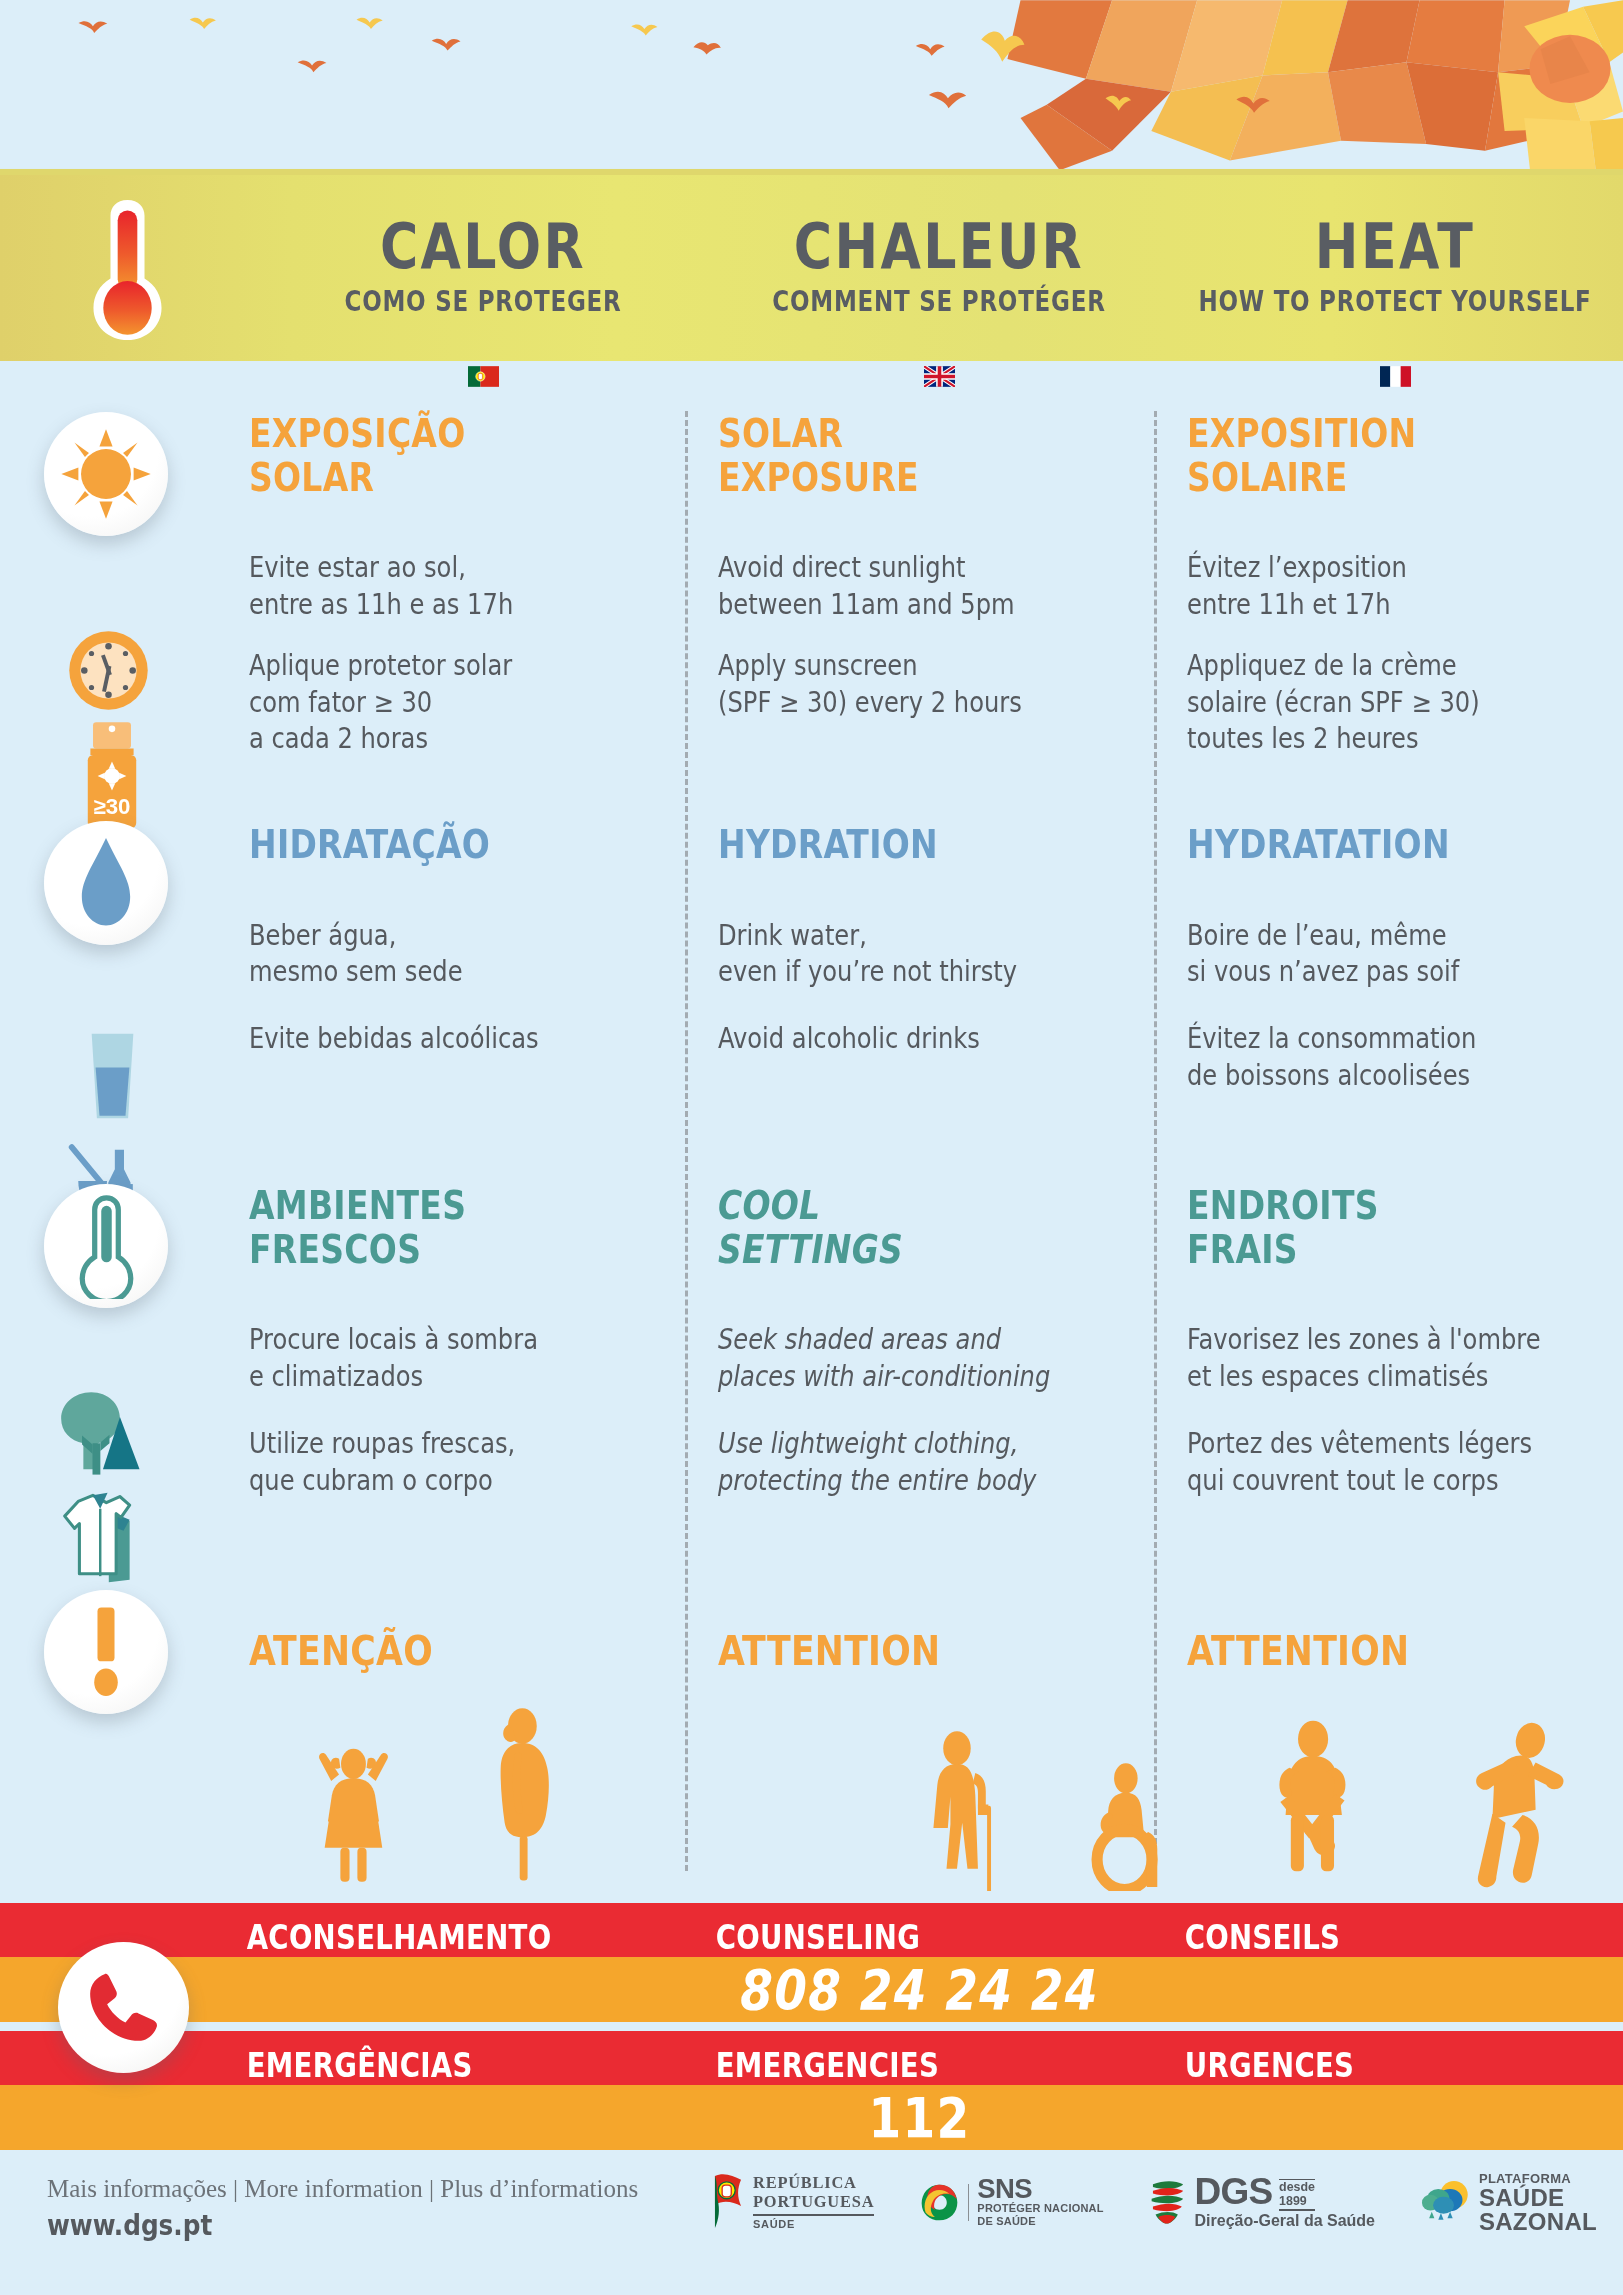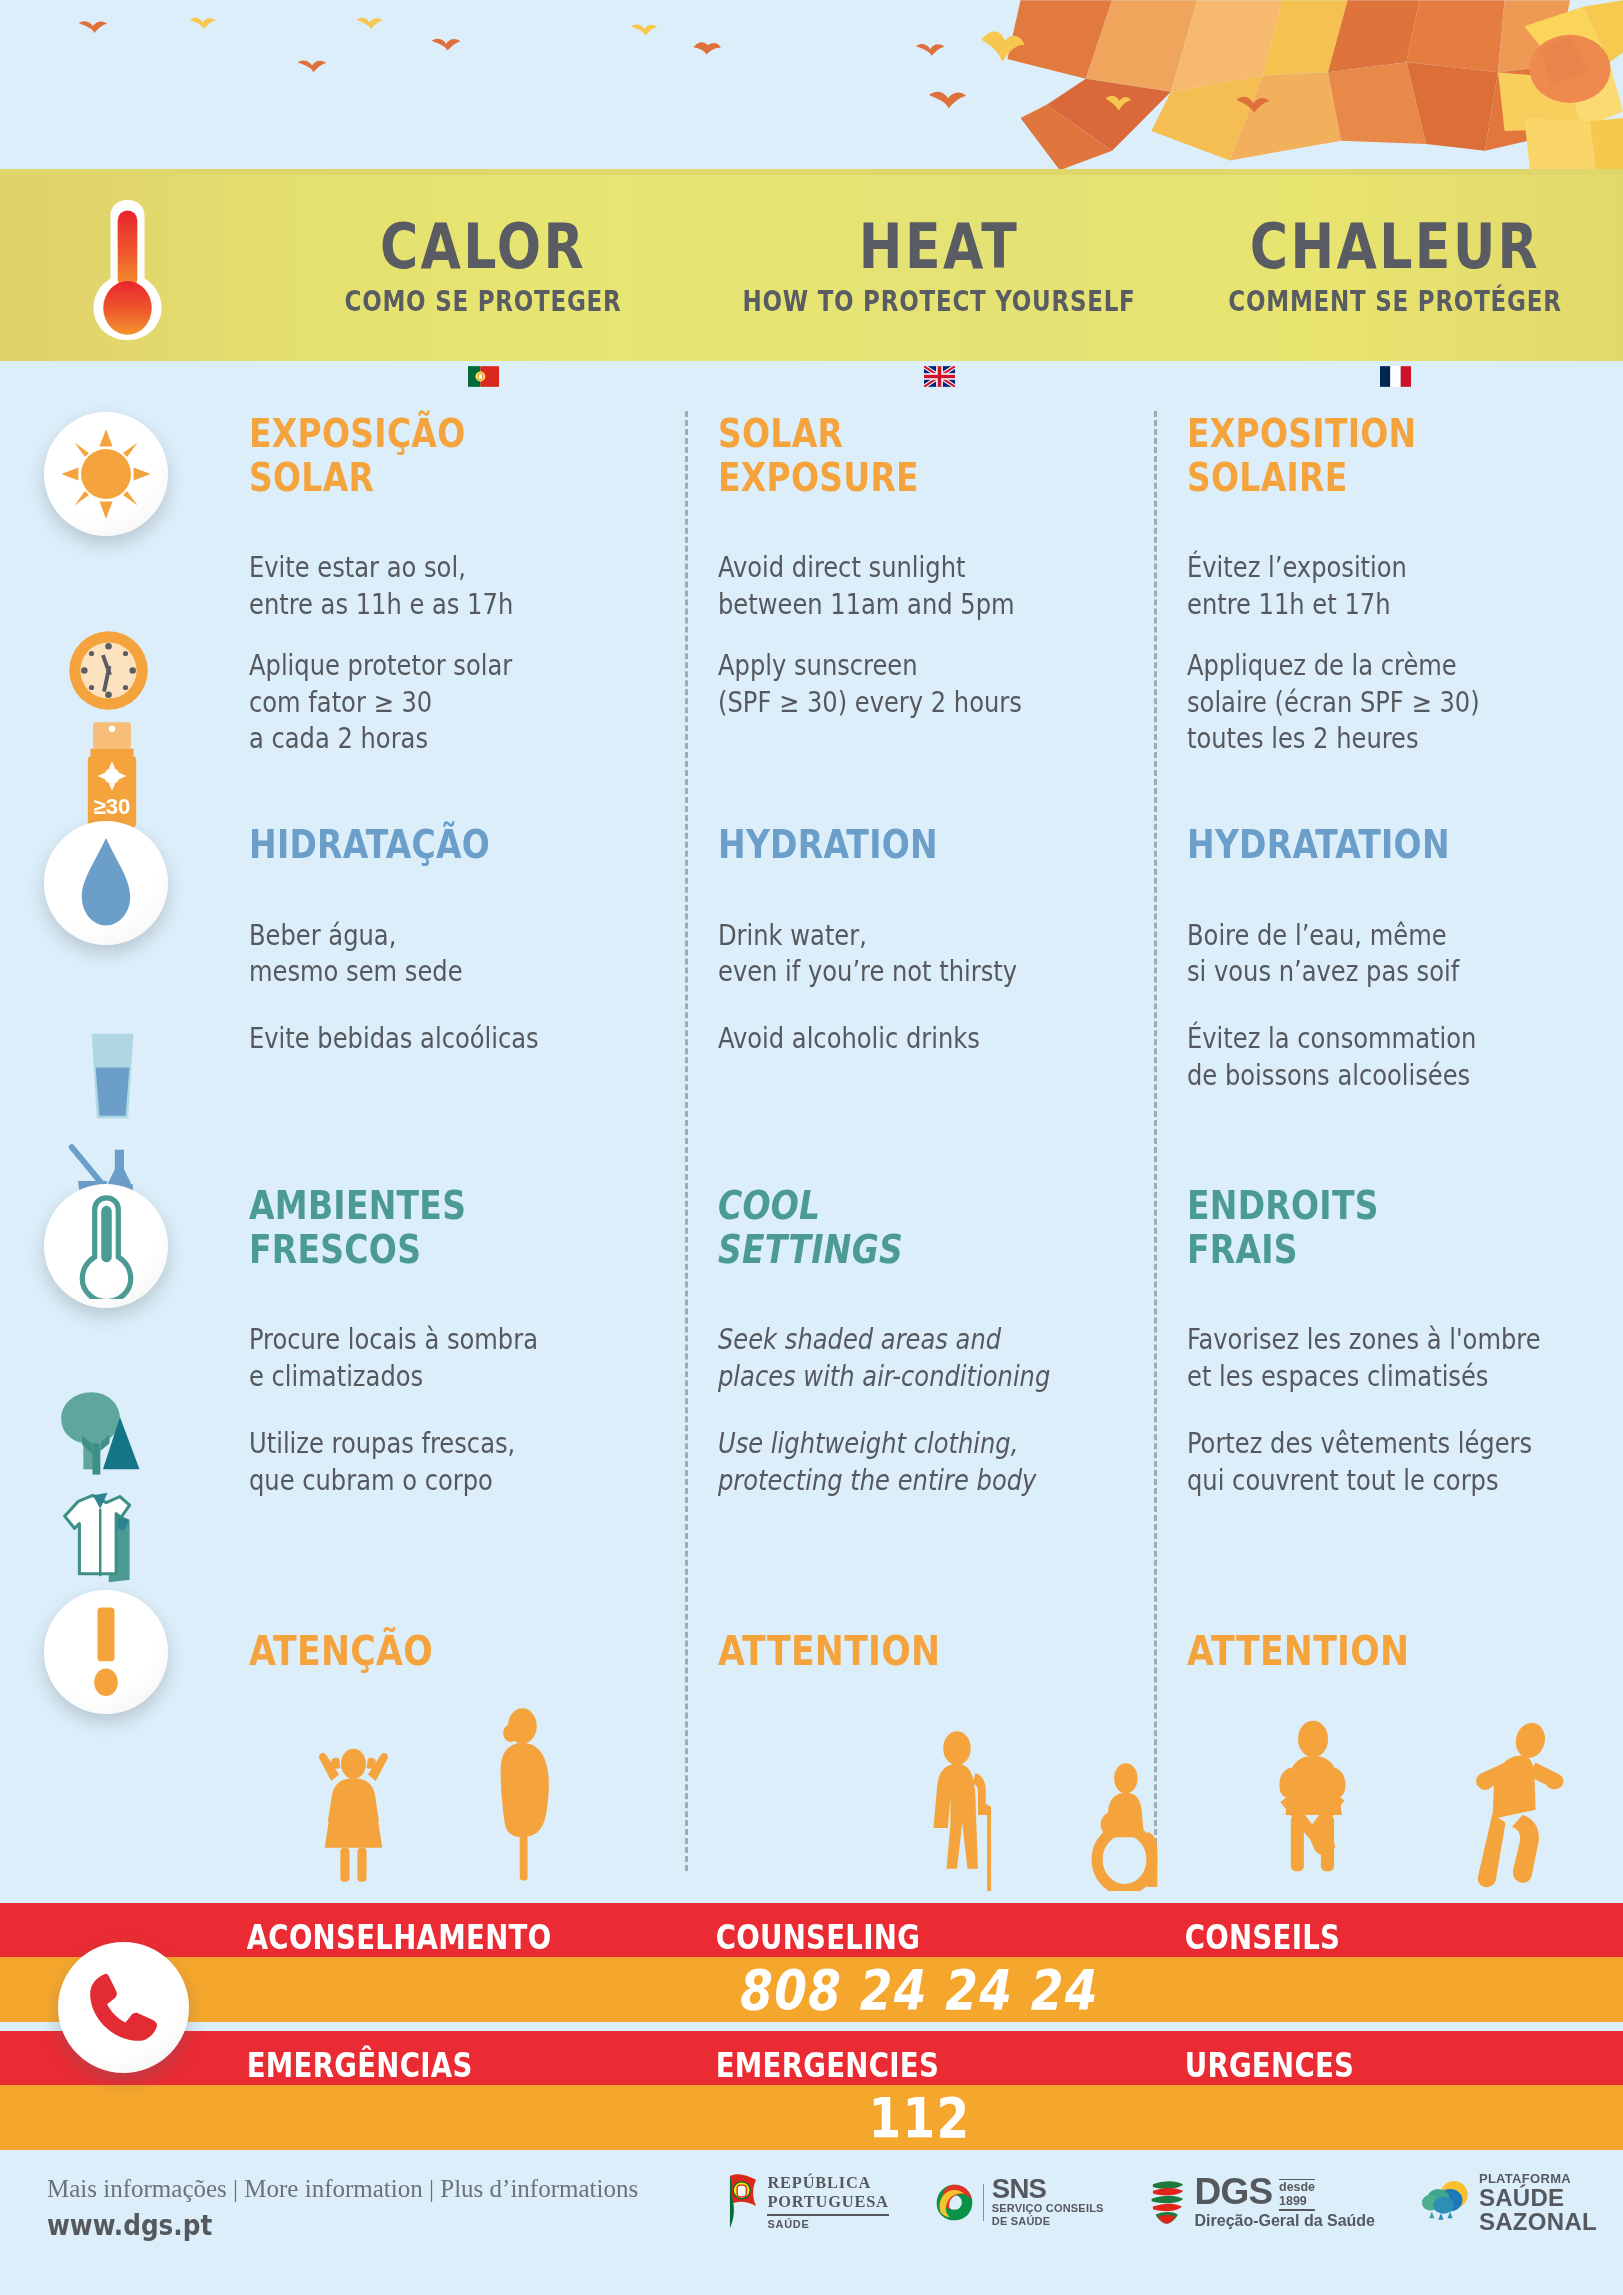--- a/index.html
+++ b/index.html
@@ -198,26 +198,26 @@
                c0-18-9-35-26-45 V30 C86 17 77 6 60 6z" fill="#ffffff"></path>
       <rect x="45" y="22" width="30" height="120" rx="15" fill="url(#tg)"></rect>
       <ellipse cx="60" cy="171" rx="37" ry="41" fill="url(#tg)"></ellipse>
     </svg>
   </div>
   <div class="hcol">
     <div class="big">CALOR</div>
     <div class="sub">COMO SE PROTEGER</div>
   </div>
   <div class="hcol">
+    <div class="big">CHALEUR</div>
+    <div class="sub">COMMENT SE PROTÉGER</div>
+  </div>
+  <div class="hcol">
     <div class="big">HEAT</div>
     <div class="sub">HOW TO PROTECT YOURSELF</div>
-  </div>
-  <div class="hcol">
-    <div class="big">CHALEUR</div>
-    <div class="sub">COMMENT SE PROTÉGER</div>
   </div>
 </div>
 
 <div class="flags">
   <div></div>
   <div class="flagcell">
     <svg class="flag" viewBox="0 0 60 40">
         <rect width="24" height="40" fill="#046A38"></rect>
         <rect x="24" width="36" height="40" fill="#DA291C"></rect>
         <circle cx="24" cy="20" r="9" fill="#FFE900" stroke="#fff" stroke-width="1"></circle>
@@ -542,21 +542,21 @@
         <path d="M31 4 C14 4 4 18 4 32 c0 16 12 26 27 26 c16 0 27-12 27-27 C58 16 46 4 31 4z
                  M31 42 c-7 0-11-5-11-11 s4-11 11-11 s11 5 11 11 s-4 11-11 11z" fill="#0A9347"></path>
         <path d="M31 4 c14 0 24 9 26 22 c-6-8-16-10-24-6 c-9 4-12 14-9 22 c-10-4-14-16-10-26
                  C17 8 24 4 31 4z" fill="#E63329"></path>
         <path d="M10 46 c-4-12 0-26 12-32 c8-4 18-2 24 4 c-10-2-20 2-25 11 c-5 9-4 18 3 24
                  c-6 0-11-3-14-7z" fill="#F4C430"></path>
       </svg>
       <div class="sns-bar"></div>
       <div>
         <div class="sns-1">SNS</div>
-        <div class="sns-2">SERVIÇO CONSEILS</div>
+        <div class="sns-2">PROTÉGER NACIONAL</div>
         <div class="sns-2">DE SAÚDE</div>
       </div>
     </div>
 
     <div class="logo">
       <svg width="38" height="46" viewBox="0 0 58 70">
         <path d="M6 8 c16-6 34-6 46 0 c-4 6-24 10-46 4z" fill="#1E7A3C"></path>
         <path d="M6 18 c16-6 34-6 46 0 c-4 6-24 10-46 4z" fill="#E2231A"></path>
         <path d="M4 30 c16-6 36-6 48 0 c-4 6-26 10-48 4z" fill="#1E7A3C"></path>
         <path d="M6 42 c16-6 34-6 44 0 c-4 6-22 10-44 4z" fill="#E2231A"></path>

